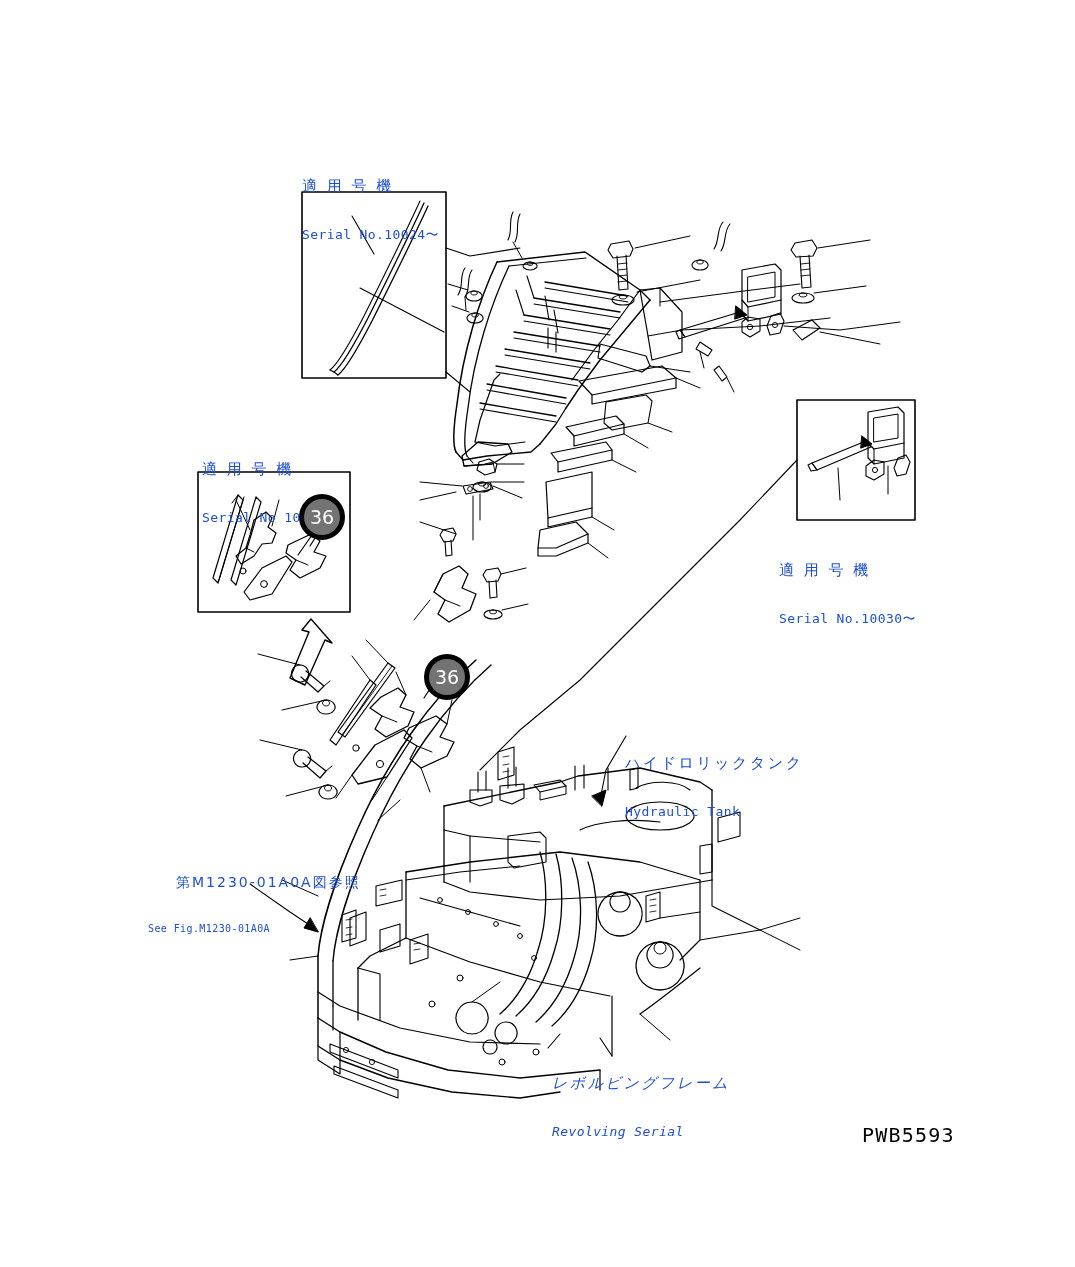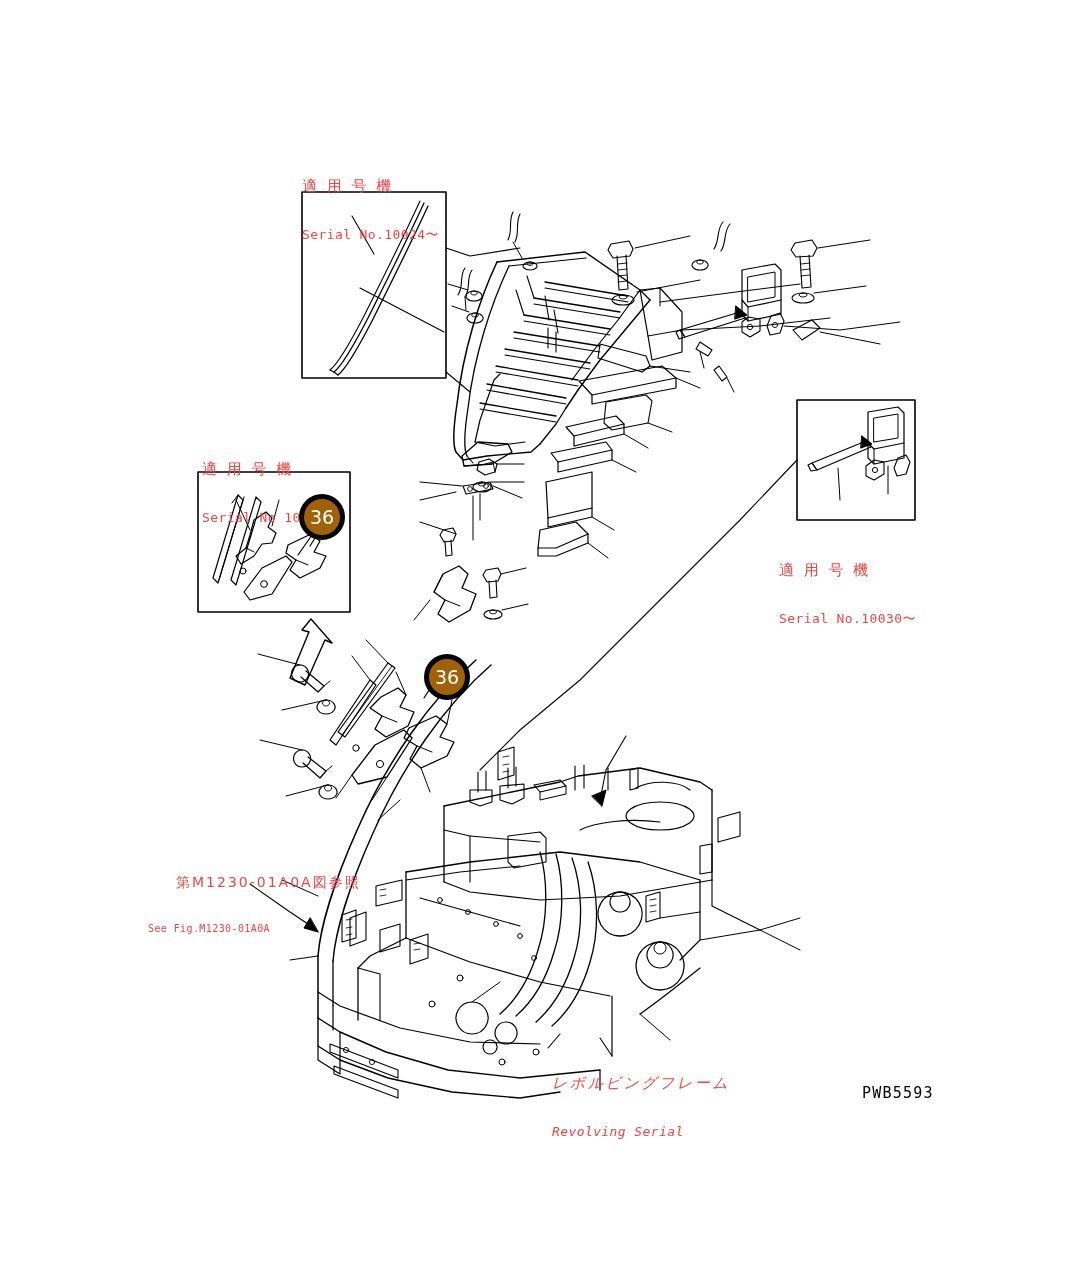--- a/index.html
+++ b/index.html
@@ -18,50 +18,50 @@
   #art{
     position:absolute;
     left:0;top:0;
     width:1075px;
     height:1267px;
   }
   .lbl{
     position:absolute;
     white-space:pre;
     line-height:1.08;
-    color:#ef4444;
+    color:#1d4ed8;
   }
   .lbl .jp{
     display:block;
     font-family:"DejaVu Sans","Liberation Sans",sans-serif;
     font-size:15px;
     letter-spacing:2.5px;
   }
   .lbl .en{
     display:block;
     font-family:"DejaVu Sans Mono","Liberation Mono",monospace;
     font-size:13px;
     letter-spacing:0.4px;
   }
   .lbl.small .jp{font-size:14px;letter-spacing:2px;margin-left:28px;}
   .lbl.small .en{font-size:10px;}
   #figcode{
     position:absolute;
     left:862px;
-    top:1084px;
+    top:1123px;
     font-family:"DejaVu Sans Mono","Liberation Mono",monospace;
-    font-size:15px;
+    font-size:20px;
     letter-spacing:1.2px;
     color:#000;
   }
   .callout{
     position:absolute;
     width:46px;height:46px;
     border-radius:50%;
-    background:#a16207;
+    background:#737373;
     border:5px solid #000000;
     box-sizing:border-box;
     display:flex;
     align-items:center;
     justify-content:center;
     color:#ffffff;
     font-family:"DejaVu Sans","Liberation Sans",sans-serif;
     font-size:19px;
     line-height:1;
   }
@@ -465,20 +465,24 @@
   <div class="lbl" style="left:202px; top:426px;">
     <span class="jp">適 用 号 機</span>
     <span class="en">Serial No 10295〜</span>
   </div>
 
   <div class="lbl" style="left:779px; top:527px;">
     <span class="jp">適 用 号 機</span>
     <span class="en">Serial No.10030〜</span>
   </div>
 
+  <div class="lbl" style="left:625px; top:720px;">
+    <span class="jp">ハイドロリックタンク</span>
+    <span class="en">Hydraulic Tank</span>
+  </div>
 
   <div class="lbl small" style="left:148px; top:840px;">
     <span class="jp">第M1230-01A0A図参照</span>
     <span class="en">See Fig.M1230-01A0A</span>
   </div>
 
   <div class="lbl" style="left:552px; top:1040px;font-style:italic;">
     <span class="jp">レボルビングフレーム</span>
     <span class="en">Revolving Serial</span>
   </div>

